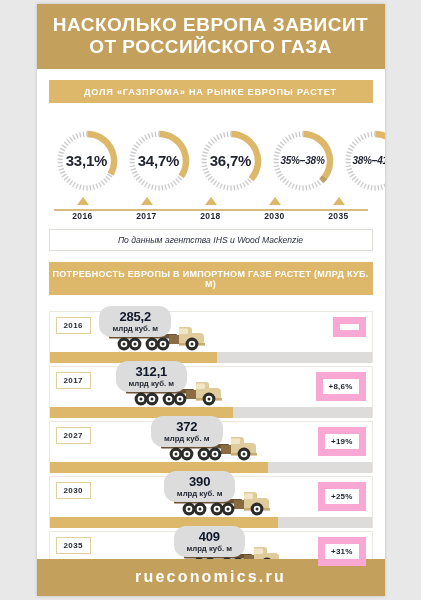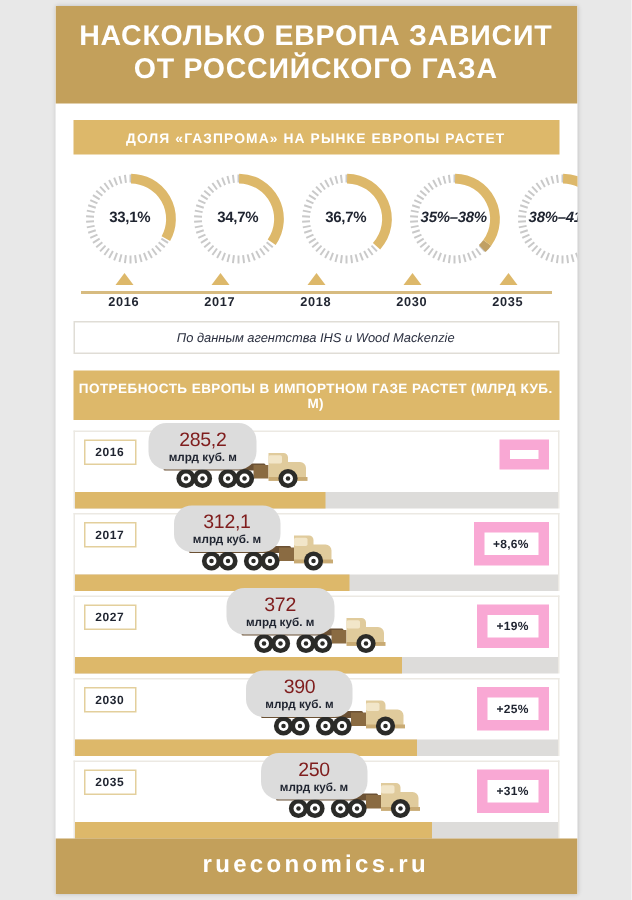--- a/index.html
+++ b/index.html
@@ -27,42 +27,42 @@
     color:#fff;
     font-weight:bold;
     font-size:19px;
     letter-spacing:.5px;
     line-height:1.16;
     white-space:nowrap;
   }
 
   
   .sec-head {
-    margin:11px 12px 1px;
+    margin:11px 12px 16px;
     background:#ddb86a;
     color:#fff;
     text-align:center;
     font-weight:bold;
     font-size:9.2px;
     letter-spacing:.75px;
     padding:7px 4px 6px;
   }
   .sec-head.wide { font-size:9px; letter-spacing:.3px; }
 
   
   .donuts {
     display:flex; justify-content:space-between;
     padding:9px 14px 0;
   }
   .donut { width:72px; position:relative; text-align:center; }
   .donut svg { display:block; }
   .donut .val {
     position:absolute; left:0; right:0;
     top:50%; transform:translateY(-55%);
-    font-size:10px; font-weight:bold; color:#1f2430;
+    font-size:15px; font-weight:bold; color:#1f2430;
     letter-spacing:-.2px;
   }
   .donut .val.rng { font-size:10px;font-style:italic; }
 
   
   .timeline { position:relative; margin:3px 14px 0; height:26px; }
   .tl-line {
     position:absolute; left:3px; right:3px; top:12px;
     height:1.6px; background:#d7bb80;
   }
@@ -134,21 +134,21 @@
   .bubble {
     position:absolute;
     bottom:20px;
     background:#dcdcdc;
     border-radius:12px;
     padding:4px 13px 4px;
     text-align:center;
     white-space:nowrap;
     line-height:1.05;
   }
-  .bubble .b1 { font-size:13px; font-weight:normal; color:#7f1d1d; letter-spacing:-.2px;}
+  .bubble .b1 { font-size:13px; font-weight:bold; color:#0f172a; letter-spacing:-.2px;}
   .bubble .b2 { font-size:7.8px; font-weight:bold; color:#1f2430; margin-top:1px;}
 
   
   .foot-src {
     margin:6px 12px 0;
     border:1px solid #e0ddd6;
     text-align:center; font-size:8.6px; font-style:italic;
     color:#2b3040; padding:5px 4px;
   }
   .brand {
@@ -574,21 +574,21 @@
             <circle cx="45" cy="25" r="3.3" fill="#fff"></circle>
             <circle cx="45" cy="25" r="1.5" fill="#2b2b28"></circle>
             <circle cx="56" cy="25" r="6.4" fill="#2b2b28"></circle>
             <circle cx="56" cy="25" r="3.3" fill="#fff"></circle>
             <circle cx="56" cy="25" r="1.5" fill="#2b2b28"></circle>
             <circle cx="85" cy="25" r="6.4" fill="#2b2b28"></circle>
             <circle cx="85" cy="25" r="3.3" fill="#fff"></circle>
             <circle cx="85" cy="25" r="1.5" fill="#2b2b28"></circle>
   </svg>
        <div class="bubble" style="left:-8px">
-         <div class="b1">250</div>
+         <div class="b1">409</div>
          <div class="b2">млрд куб. м</div>
        </div>
      </div>
       </div>
     </div>
 
   <div class="foot-src">По данным Eurostat</div>
 
   <div class="brand">rueconomics.ru</div>
 </div>

